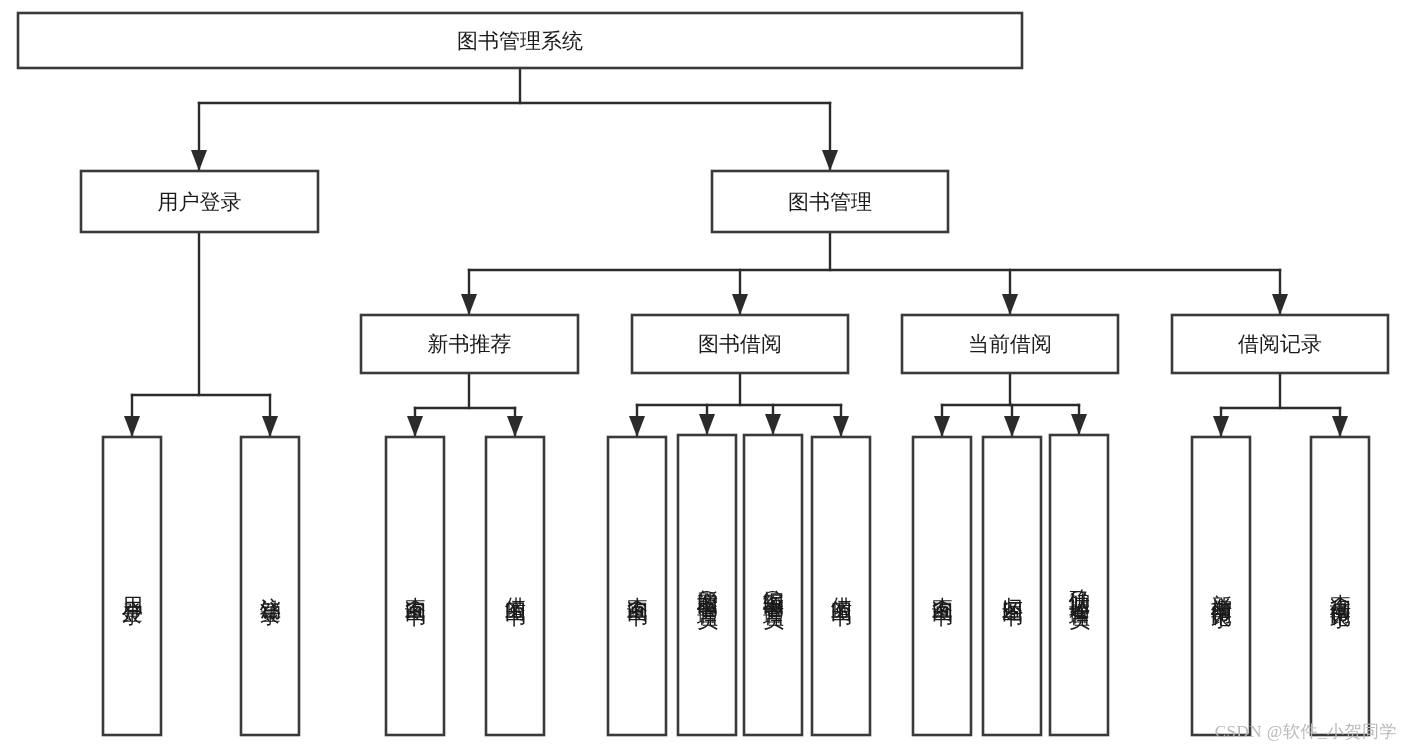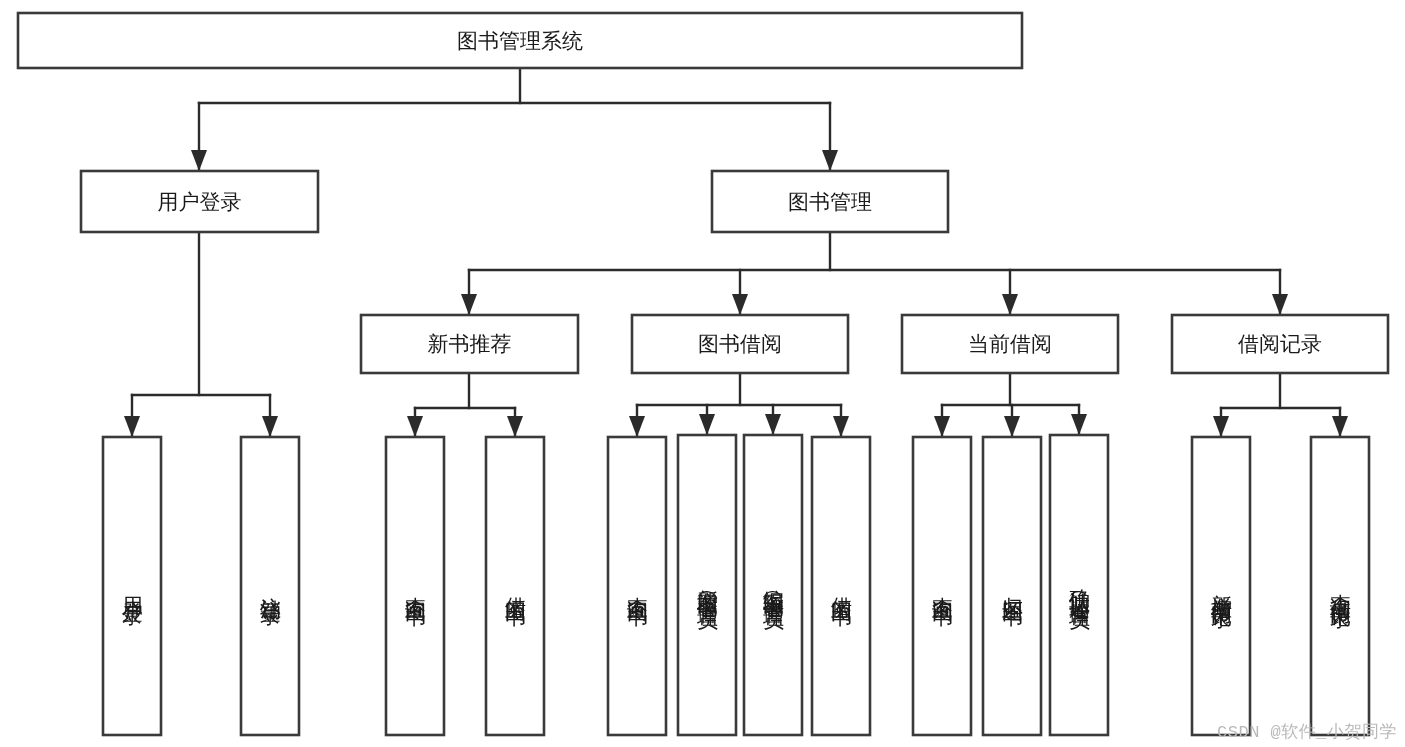--- a/index.html
+++ b/index.html
@@ -63,21 +63,21 @@
     font-size: 21px;
     color: #1a1a1a;
     letter-spacing: 3px;
     line-height: 1;
     white-space: nowrap;
   }
   #watermark {
     position: absolute;
     right: 8px;
     bottom: 4px;
-    font-family: Liberation Mono, monospace;
+    font-family: Liberation Serif, serif;
     font-size: 17px;
     color: #b9b9b9;
     letter-spacing: 0.5px;
     white-space: nowrap;
   }
 </style>
 </head>
 <body>
 
 <div id="diagram-root">

